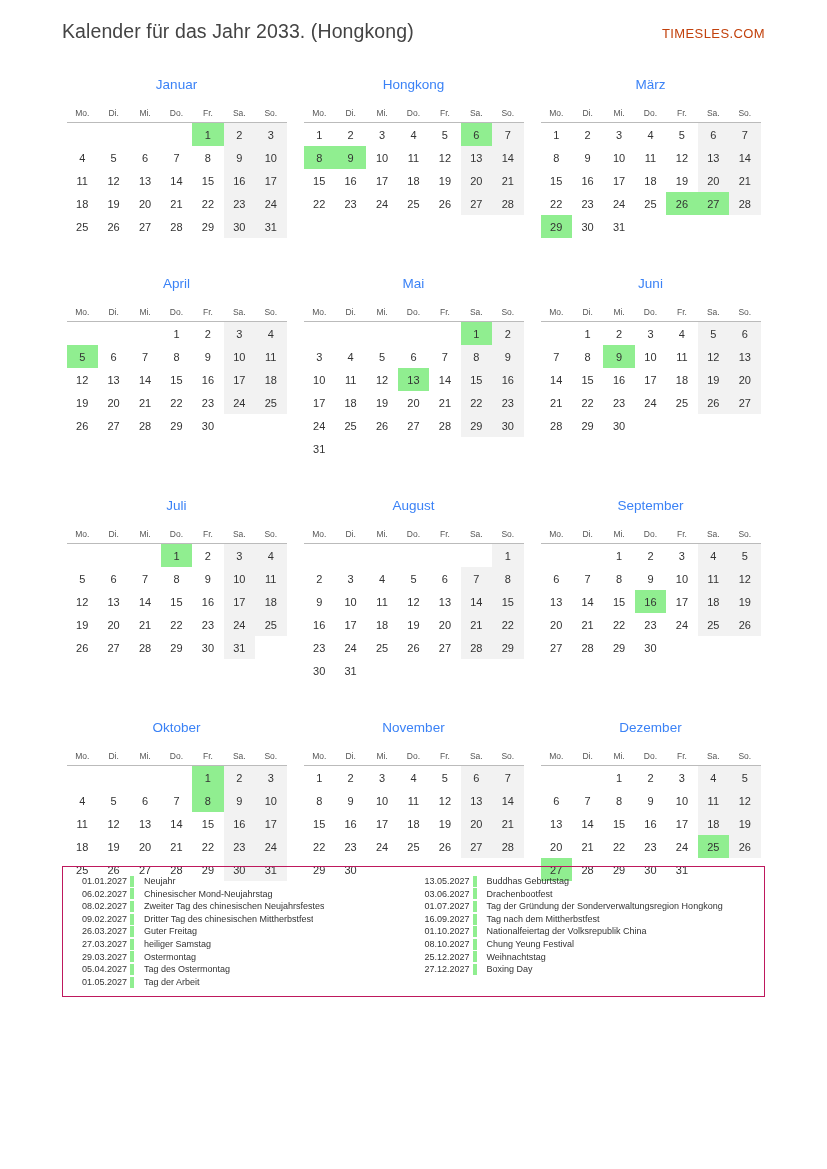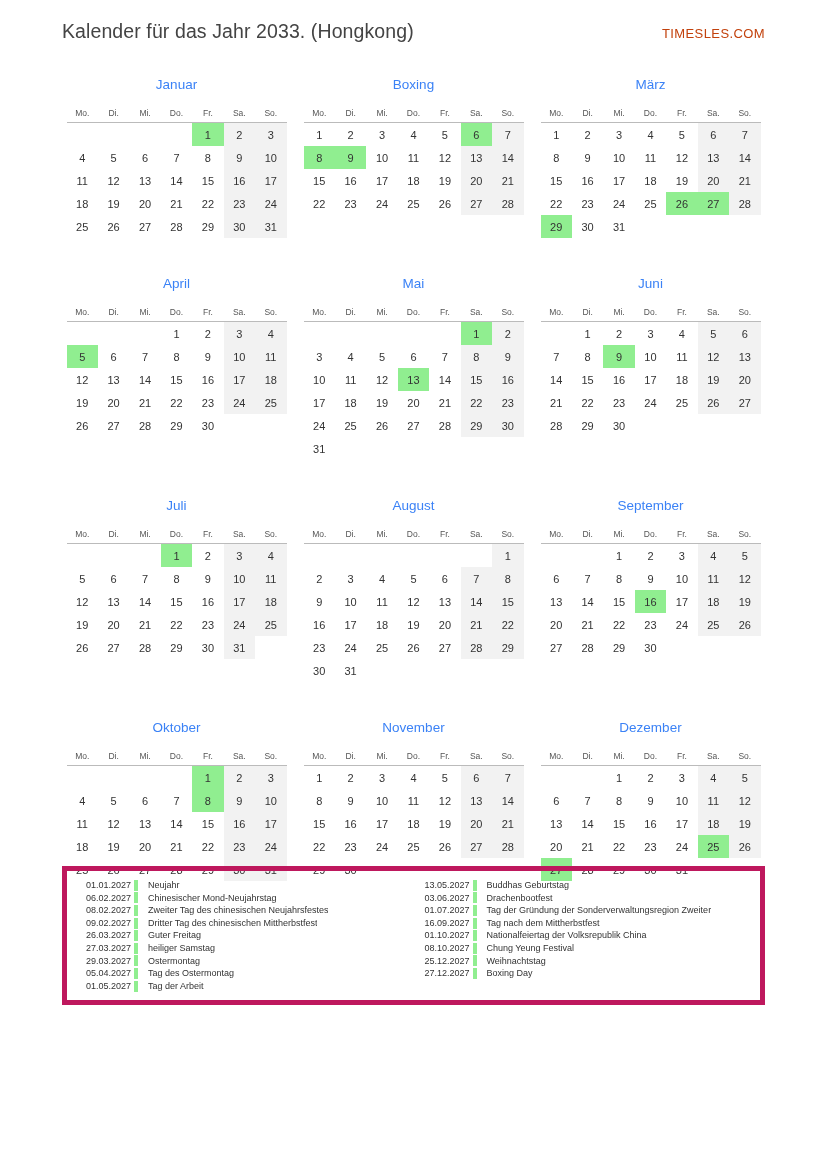--- a/index.html
+++ b/index.html
@@ -87,21 +87,21 @@
     background: #90ee90;
   }
   td.empty {
     background: transparent;
   }
   .legend {
     position: absolute;
     left: 62px;
     top: 866px;
     width: 703px;
-    border: 5px solid #be185d;
+    border: 1px solid #be185d;
     box-sizing: border-box;
     padding: 8px 8px 8px 8px;
     display: flex;
     gap: 0px;
   }
   .legend-col {
     width: 50%;
     box-sizing: border-box;
   }
   .legend-row {
@@ -198,21 +198,21 @@
               <td>27</td>
               <td>28</td>
               <td>29</td>
               <td class="we">30</td>
               <td class="we">31</td>
             </tr>
           </tbody>
         </table>
       </div>
       <div class="month">
-        <div class="month-name">Boxing</div>
+        <div class="month-name">Hongkong</div>
         <table class="cal">
           <thead>
             <tr>
               <th>Mo.</th>
               <th>Di.</th>
               <th>Mi.</th>
               <th>Do.</th>
               <th>Fr.</th>
               <th>Sa.</th>
               <th>So.</th>
@@ -963,21 +963,21 @@
           <span class="legend-label">Buddhas Geburtstag</span>
         </div>
         <div class="legend-row">
           <span class="legend-date">03.06.2027</span>
           <span class="legend-swatch"></span>
           <span class="legend-label">Drachenbootfest</span>
         </div>
         <div class="legend-row">
           <span class="legend-date">01.07.2027</span>
           <span class="legend-swatch"></span>
-          <span class="legend-label">Tag der Gründung der Sonderverwaltungsregion Zweiter</span>
+          <span class="legend-label">Tag der Gründung der Sonderverwaltungsregion Hongkong</span>
         </div>
         <div class="legend-row">
           <span class="legend-date">16.09.2027</span>
           <span class="legend-swatch"></span>
           <span class="legend-label">Tag nach dem Mittherbstfest</span>
         </div>
         <div class="legend-row">
           <span class="legend-date">01.10.2027</span>
           <span class="legend-swatch"></span>
           <span class="legend-label">Nationalfeiertag der Volksrepublik China</span>

